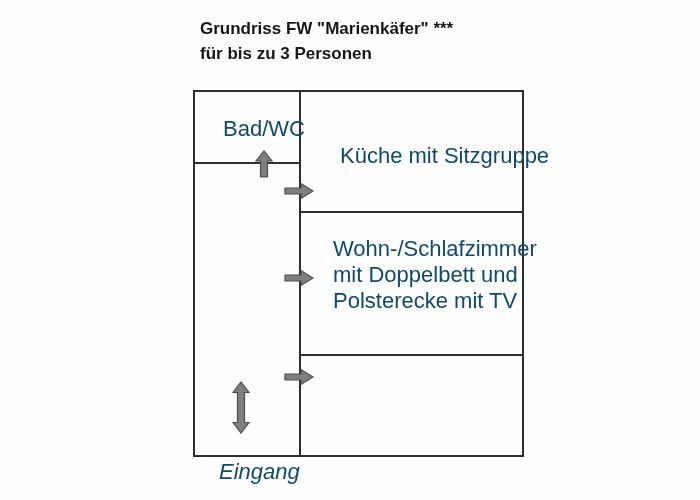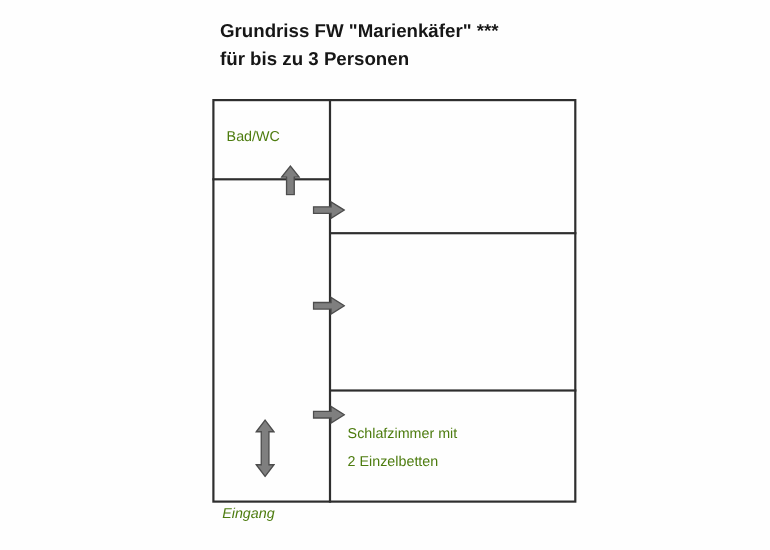--- a/index.html
+++ b/index.html
@@ -35,23 +35,24 @@
     position: absolute;
     left: 193px;
     top: 90px;
     width: 331px;
     height: 367px;
     border: 2px solid #2e2e2e;
     box-sizing: border-box;
   }
   .room-label {
     position: absolute;
-    font-size: 13px;
-    color: #4d7c0f;
+    font-size: 22px;
+    color: #0c4a6e;
     white-space: nowrap;
+    margin-left: 17px;
   }
   .multiline {
     line-height: 26px;
   }
   .arrow {
     position: absolute;
     line-height: 0;
   }
 </style>
 </head>
@@ -69,26 +70,28 @@
   <div class="wall" style="left:299px; top:90px; width:2px; height:367px;"></div>
 
   <div class="wall" style="left:193px; top:162px; width:107px; height:2px;"></div>
 
   <div class="wall" style="left:300px; top:211px; width:224px; height:2px;"></div>
 
   <div class="wall" style="left:300px; top:354px; width:224px; height:2px;"></div>
 
   <div class="room-label" style="left:206px; top:116px;">Bad/WC</div>
 
+  <div class="room-label" style="left:323px; top:143px;">Küche mit Sitzgruppe</div>
 
+  <div class="room-label multiline" style="left:316px; top:236px;">
+    <div>Wohn-/Schlafzimmer</div>
+    <div>mit Doppelbett und</div>
+    <div>Polsterecke mit TV</div>
+  </div>
 
-  <div class="room-label multiline" style="left:316px; top:381px;">
-    <div>Schlafzimmer mit</div>
-    <div>2 Einzelbetten</div>
-  </div>
 
   <div class="room-label" style="left:202px; top:459px;font-style:italic;">Eingang</div>
 
   <div class="arrow" style="left:255px; top:150px;">
     <svg width="18" height="28" viewBox="0 0 18 28">
       <path d="M5.5 27 V11 H1 L9 1 L17 11 H12.5 V27 Z" fill="#7f7f7f" stroke="#4d4d4d" stroke-width="1.2"></path>
     </svg>
   </div>
 
   <div class="arrow" style="left:284px; top:182px;">

